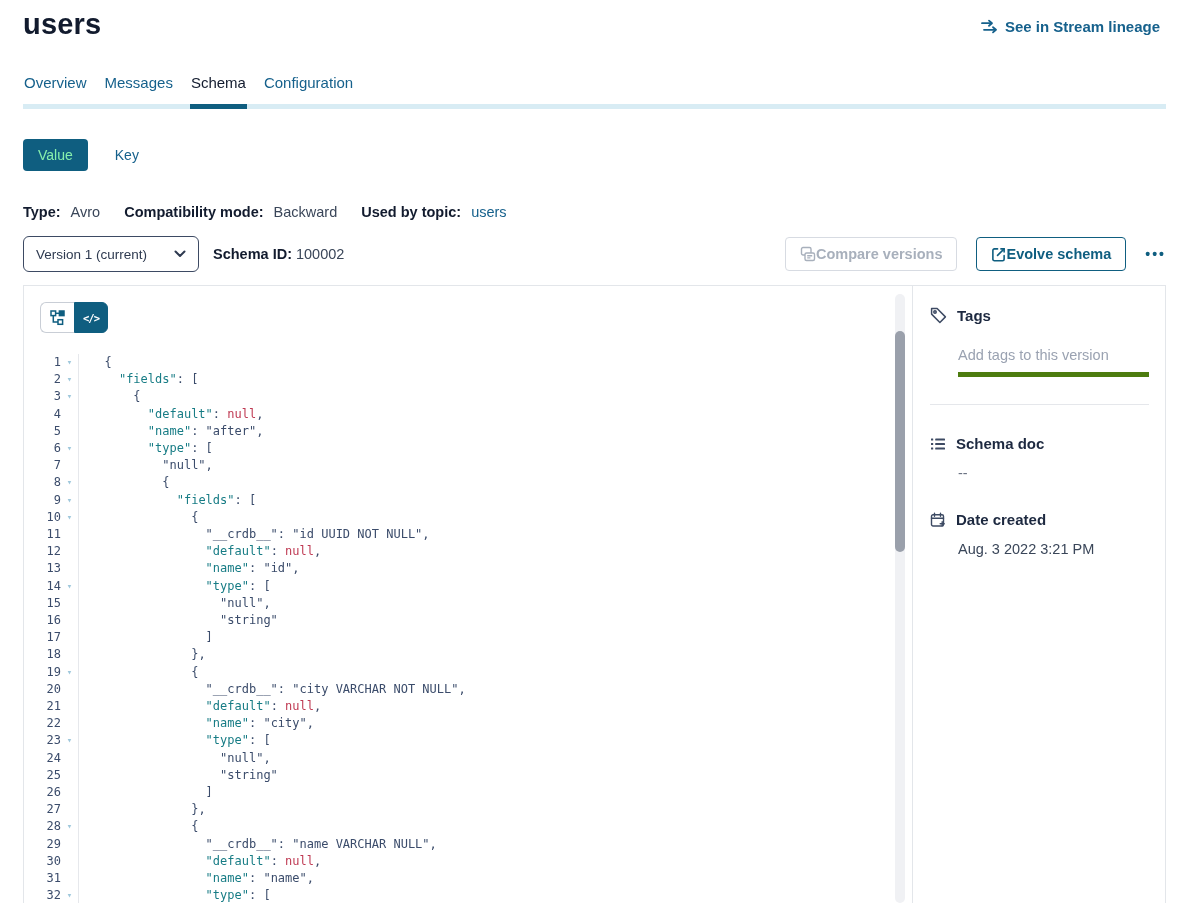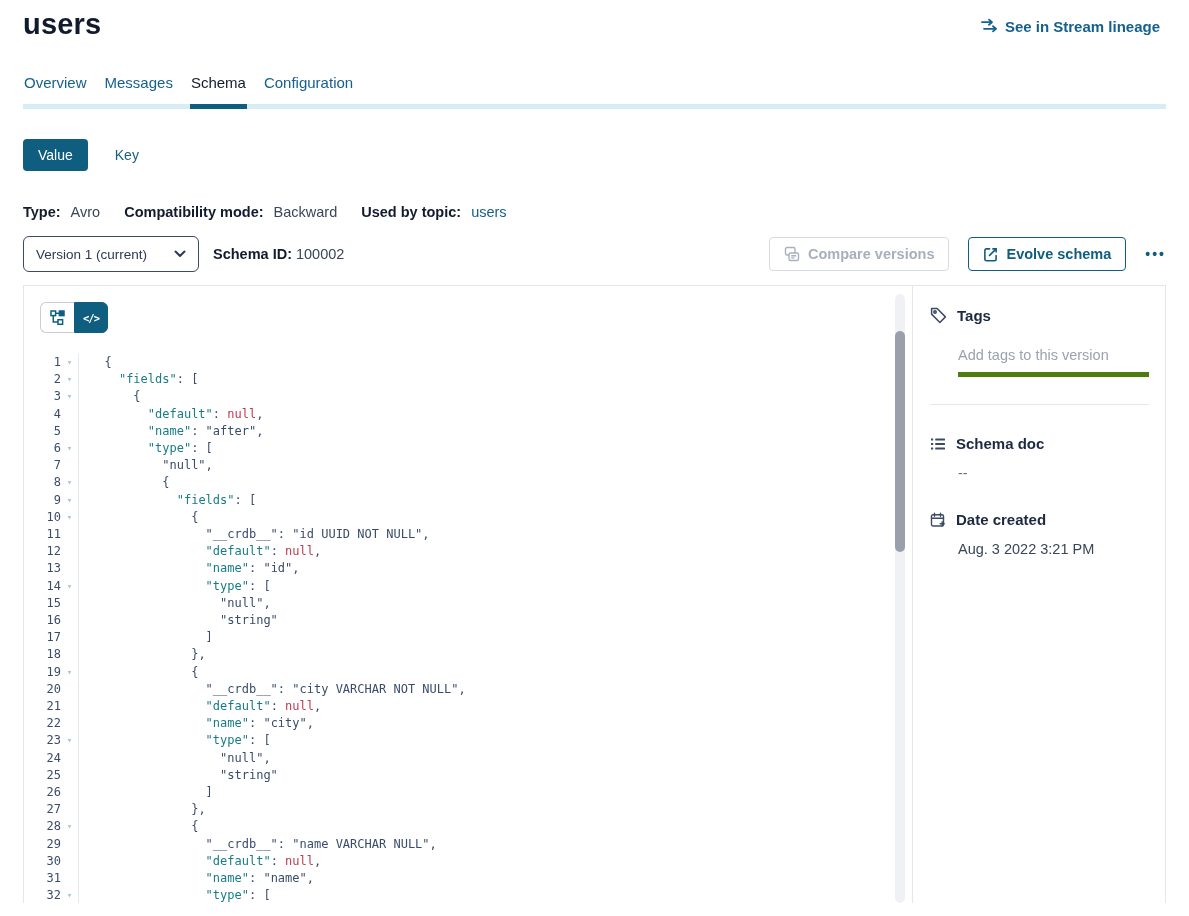--- a/index.html
+++ b/index.html
@@ -6,50 +6,50 @@
     --brand-teal:#0f5e80; --link-teal:#16618c; --navy-text:#2e3a50;
     --code-navy:#3b4c6b; --code-key:#177c85; --code-null:#bf3a53;
     --fold-arrow:#9fc8dc; --tab-track:#d8ecf4; --disabled-text:#a8b0bc; --border:#e3e6ea;
   }
   *{box-sizing:border-box}
   body{margin:0;width:1189px;height:916px;overflow:hidden;background:#fff;
        font-family:"Liberation Sans",sans-serif;color:var(--navy-text)}
   .page{padding:0 23px;height:100%}
   .topbar{display:flex;justify-content:space-between;align-items:flex-start;padding-top:8px}
   .page-title{margin:0;font-size:29px;font-weight:700;color:#121b2e;letter-spacing:.2px}
-  .lineage{display:flex;align-items:flex-start;gap:7px;color:var(--link-teal);
+  .lineage{display:flex;align-items:center;gap:7px;color:var(--link-teal);
            font-size:15px;font-weight:600;margin-top:9px;cursor:pointer;background:none;border:none}
   
   .tabs{display:flex;gap:16px;margin-top:33px;border-bottom:5px solid var(--tab-track)}
   .tab{font-size:15px;font-weight:500;color:var(--link-teal);padding:0 1px 13px;
        margin-bottom:-5px;border:none;background:none;border-bottom:5px solid transparent;cursor:pointer}
   .tab.active{color:#121b2e;border-bottom-color:var(--brand-teal)}
   
   .vk-row{margin-top:30px;display:flex;align-items:center}
-  .btn-value{background:var(--brand-teal);color:#ffffff;border:none;border-radius:4px;
+  .btn-value{background:var(--brand-teal);color:#86efac;border:none;border-radius:4px;
              font-size:14px;font-weight:500;padding:8px 15px;cursor:pointer}
   .btn-key{background:none;border:none;color:var(--link-teal);font-size:14px;font-weight:500;
            margin-left:21px;cursor:pointer}
   
   .meta-row{margin-top:33px;font-size:14.5px;display:flex;gap:24px}
   .meta-item b{font-weight:700;color:#121b2e}
   .meta-item .val{margin-left:10px;color:#3a4659}
   .meta-item .val.link{color:var(--link-teal);cursor:pointer}
   
   .version-row{margin-top:16px;display:flex;align-items:center}
   .select{width:176px;height:36px;border:1.5px solid #3d4a63;border-radius:6px;display:flex;
           align-items:center;justify-content:space-between;padding:0 12px;font-size:13.5px;
           color:#2e3a50;cursor:pointer;background:#fff}
   .select svg{color:#2e3a50}
   .schema-id{margin-left:14px;font-size:14.5px}
   .schema-id b{color:#121b2e}
   .schema-id span{color:#3a4659;margin-left:4px}
   .actions{margin-left:auto;display:flex;align-items:center;gap:19px}
   .btn{height:34px;border-radius:4px;font-size:14.5px;font-weight:600;display:flex;
-       align-items:center;gap:8px;padding:0 14px;background:#fff;cursor:pointer}
+       align-items:center;gap:0;padding:0 14px;background:#fff;cursor:pointer}
   .btn.compare{border:1px solid #d7dbe2;color:var(--disabled-text)}
   .btn.evolve{border:1px solid var(--brand-teal);color:var(--brand-teal)}
   .more{border:none;background:none;color:var(--brand-teal);font-size:14px;font-weight:900;
         letter-spacing:2px;cursor:pointer;padding:0}
   
   .panel{margin-top:13px;border:1px solid var(--border);border-bottom:none;height:618px;display:flex}
   .code-area{flex:1;position:relative;overflow:hidden}
   .view-toggle{display:inline-flex;margin:16px 0 0 16px}
   .seg{width:34px;height:31px;display:flex;align-items:center;justify-content:center;
        border:1px solid #c9ced6;background:#fff;color:var(--brand-teal);cursor:pointer;padding:0}

